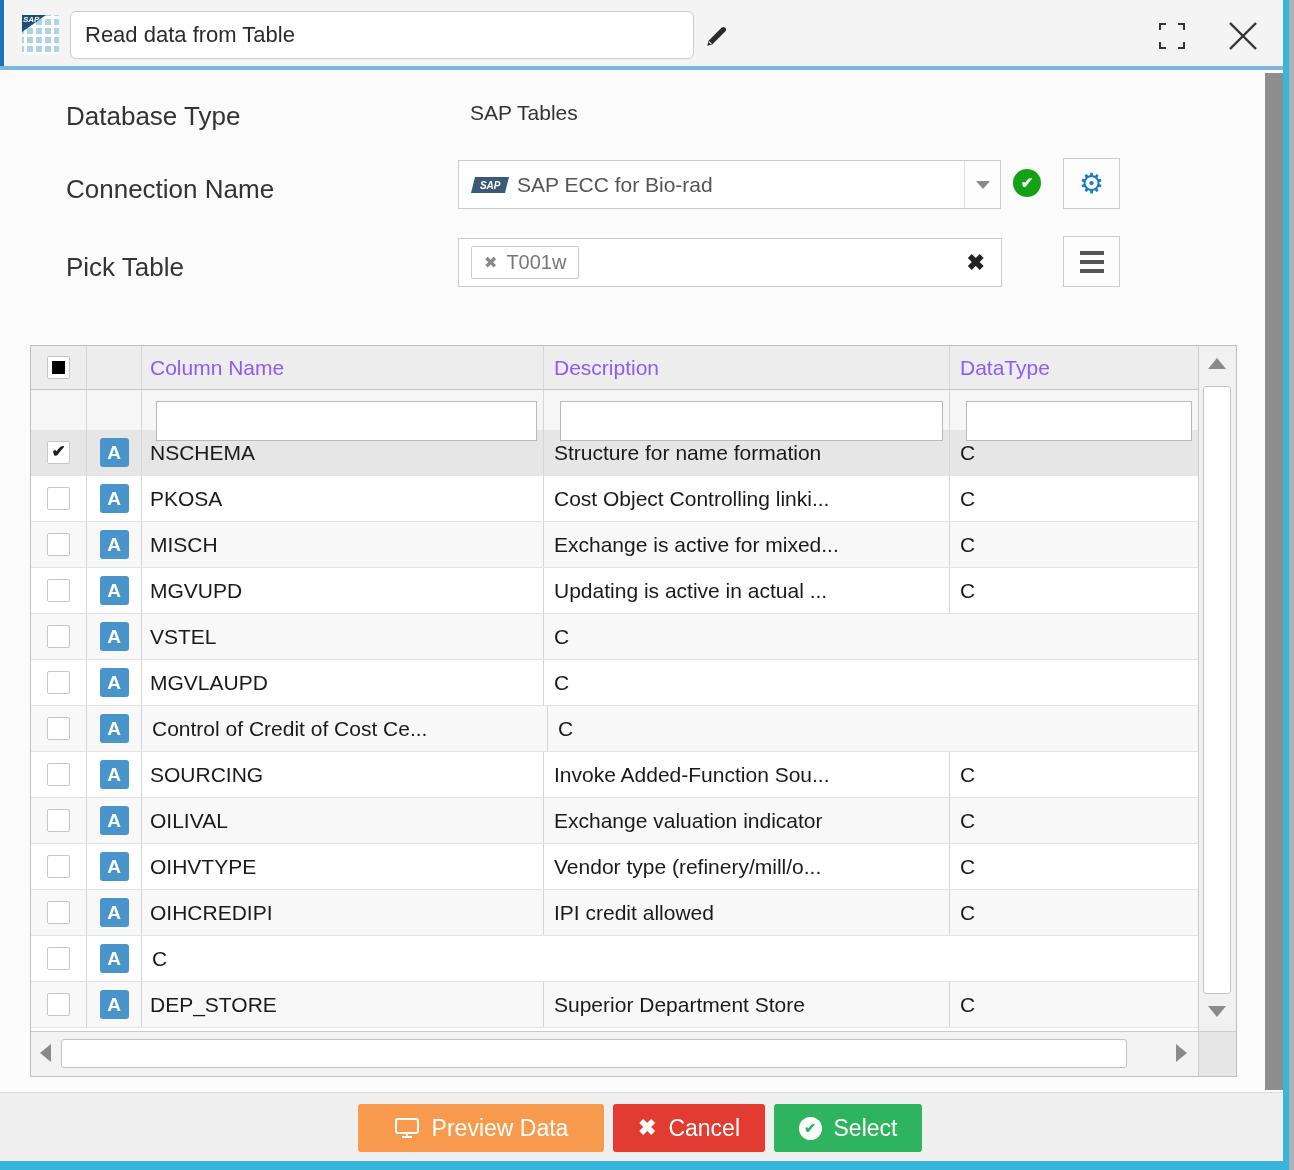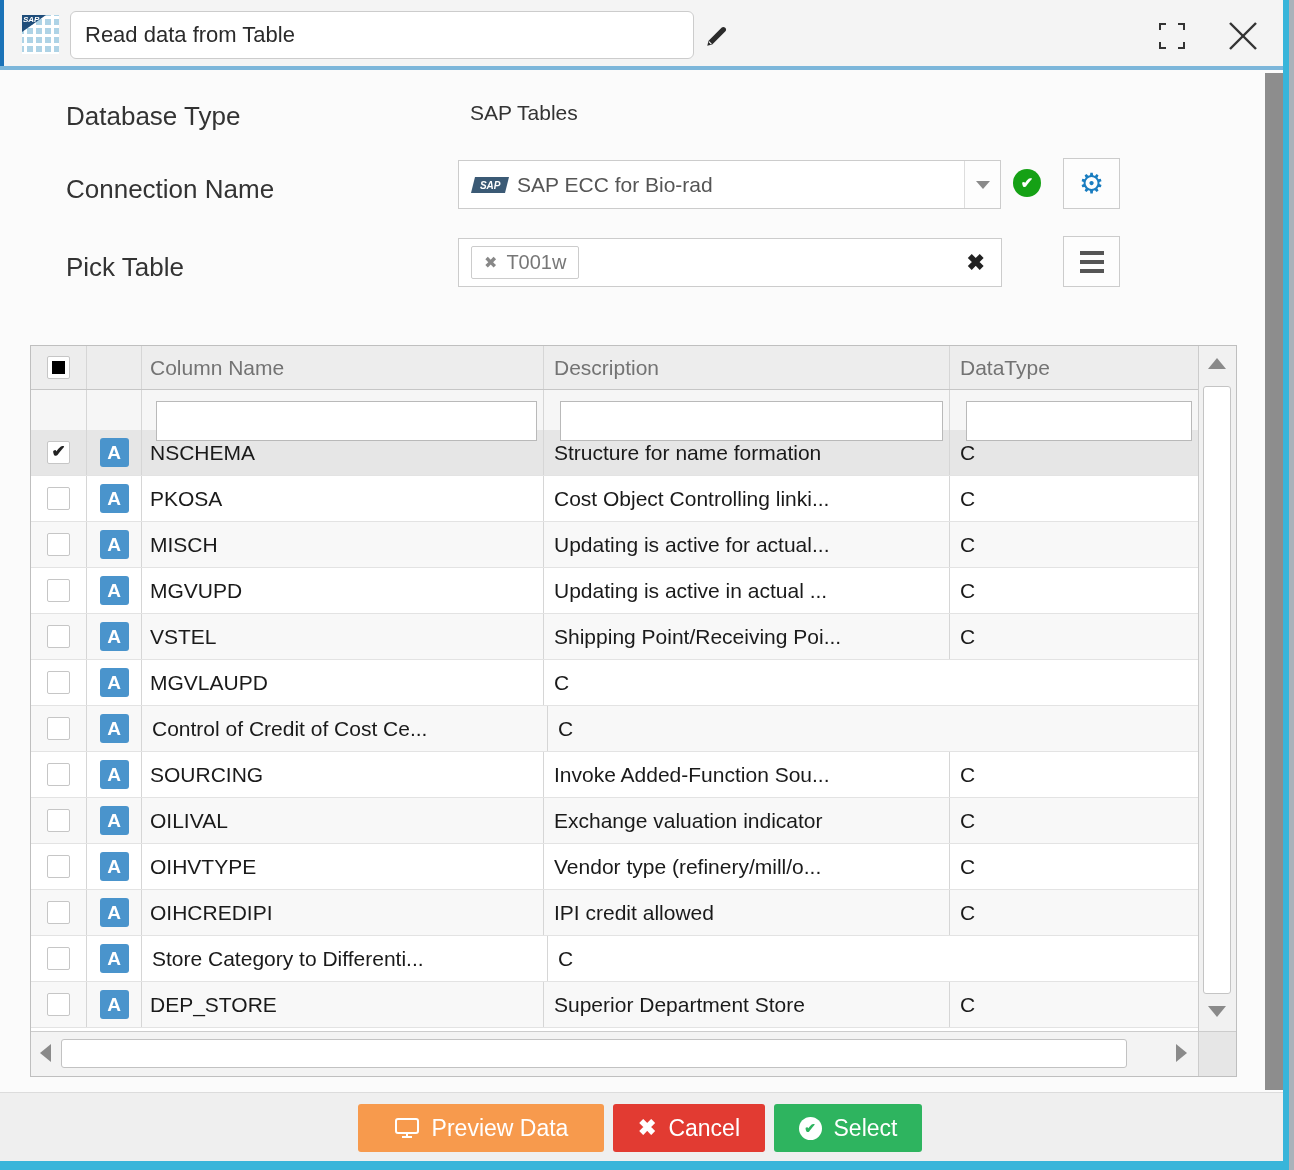--- a/index.html
+++ b/index.html
@@ -65,21 +65,21 @@
   .grid-rows .grid-row:first-child{margin-top:-23px;}
   .grid-rows .grid-row:nth-child(odd){background:#f8f8f8;}
   .grid-row.selected{background:#e6e6e6 !important;}
   .cell{height:100%;display:flex;align-items:center;}
   .c-check{width:56px;justify-content:center;border-right:1px solid #d6d6d6;}
   .c-icon{width:55px;justify-content:center;border-right:1px solid #d6d6d6;}
   .c-name{width:402px;padding-left:8px;border-right:1px solid #d6d6d6;font-size:21px;color:#1a1a1a;}
   .c-desc{width:406px;padding-left:10px;border-right:1px solid #d6d6d6;font-size:21px;color:#1a1a1a;
           white-space:nowrap;overflow:hidden;}
   .c-type{flex:1;padding-left:10px;font-size:21px;color:#1a1a1a;}
-  .grid-hrow .cell{font-size:21px;color:#737373;}
+  .grid-hrow .cell{font-size:21px;color:#8b5cf6;}
   .cb{position:relative;width:23px;height:23px;background:#fff;border:1px solid #c6c6c6;border-radius:2px;
       display:flex;align-items:center;justify-content:center;cursor:pointer;}
   .cb .tick{display:none;font-size:17px;color:#222;font-weight:bold;line-height:1;margin-top:-2px;}
   .cb.checked .tick{display:block;}
   .cb.ind::after{content:"";width:13px;height:13px;background:#000;}
   .abadge{width:29px;height:29px;background:var(--badge-blue,#4a94cc);border-radius:3px;color:#fff;
       font-size:19px;font-weight:bold;display:flex;align-items:center;justify-content:center;}
   .filter-input{height:40px;border:1px solid #b9b9b9;background:#fff;margin:0 6px;width:calc(100% - 12px);
       font-size:19px;padding:0 8px;outline:none;}
 
@@ -242,21 +242,21 @@
           <div class="grid-row">
     <div class="cell c-check">
       <span class="cb">
         
       </span>
     </div>
     <div class="cell c-icon">
       <span class="abadge">A</span>
     </div>
     <div class="cell c-name">MISCH</div>
-    <div class="cell c-desc">Updating is active for actual...</div>
+    <div class="cell c-desc">Exchange is active for mixed...</div>
     <div class="cell c-type">C</div>
   </div>
           <div class="grid-row">
     <div class="cell c-check">
       <span class="cb">
         
       </span>
     </div>
     <div class="cell c-icon">
       <span class="abadge">A</span>
@@ -268,21 +268,20 @@
           <div class="grid-row">
     <div class="cell c-check">
       <span class="cb">
         
       </span>
     </div>
     <div class="cell c-icon">
       <span class="abadge">A</span>
     </div>
     <div class="cell c-name">VSTEL</div>
-    <div class="cell c-desc">Shipping Point/Receiving Poi...</div>
     <div class="cell c-type">C</div>
   </div>
           <div class="grid-row">
     <div class="cell c-check">
       <span class="cb">
         
       </span>
     </div>
     <div class="cell c-icon">
       <span class="abadge">A</span>
@@ -356,21 +355,20 @@
   </div>
           <div class="grid-row">
     <div class="cell c-check">
       <span class="cb">
         
       </span>
     </div>
     <div class="cell c-icon">
       <span class="abadge">A</span>
     </div>
-    <div class="cell c-desc">Store Category to Differenti...</div>
     <div class="cell c-type">C</div>
   </div>
           <div class="grid-row">
     <div class="cell c-check">
       <span class="cb">
         
       </span>
     </div>
     <div class="cell c-icon">
       <span class="abadge">A</span>

